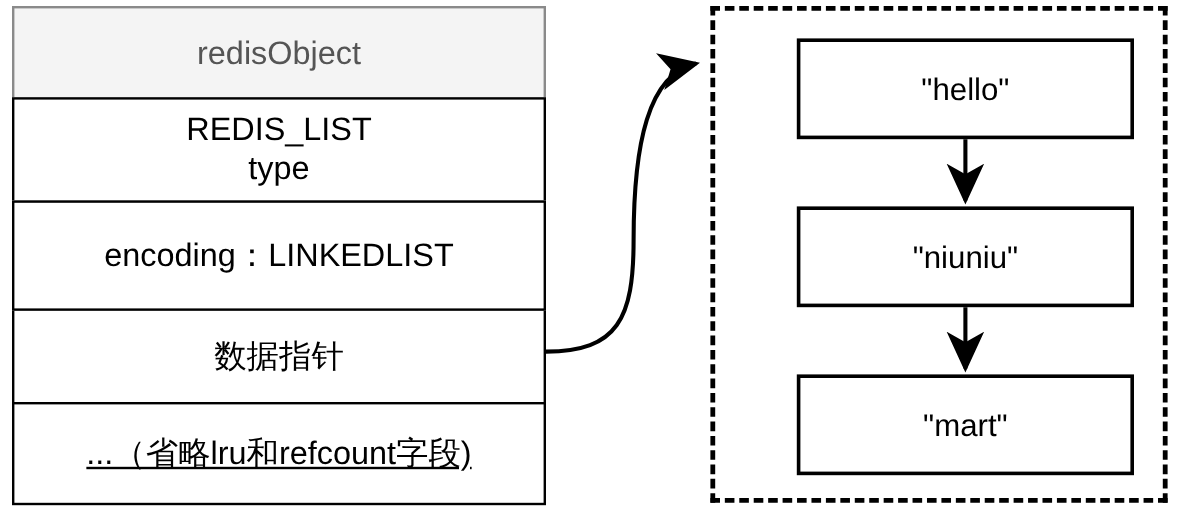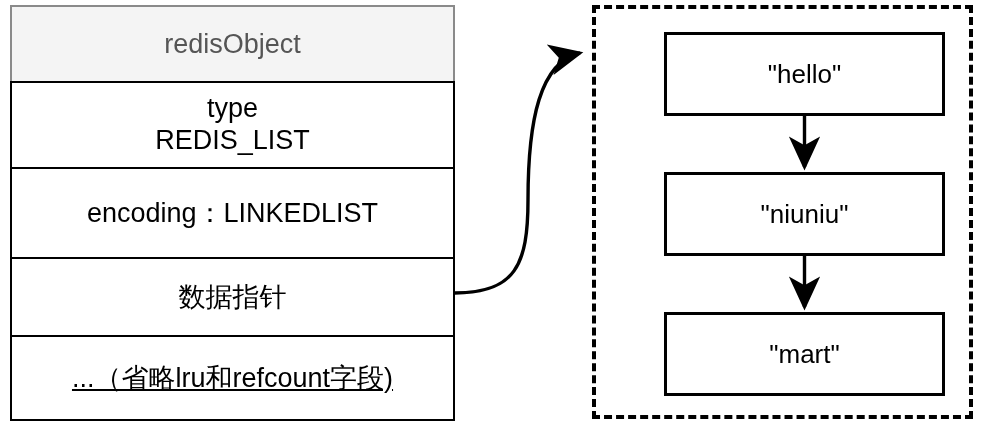--- a/index.html
+++ b/index.html
@@ -110,22 +110,22 @@
 <div id="canvas">
 
   <div id="struct-table">
 
     <div class="row row-header">
       <span>redisObject</span>
     </div>
 
     <div class="row row-type">
       <div>
+        <span class="two-line">REDIS_LIST</span>
         <span class="two-line">type</span>
-        <span class="two-line">REDIS_LIST</span>
       </div>
     </div>
 
     <div class="row row-ptr">
       <span>数据指针</span>
     </div>
 
     <div class="row row-enc">
       <span>encoding：LINKEDLIST</span>
     </div>

